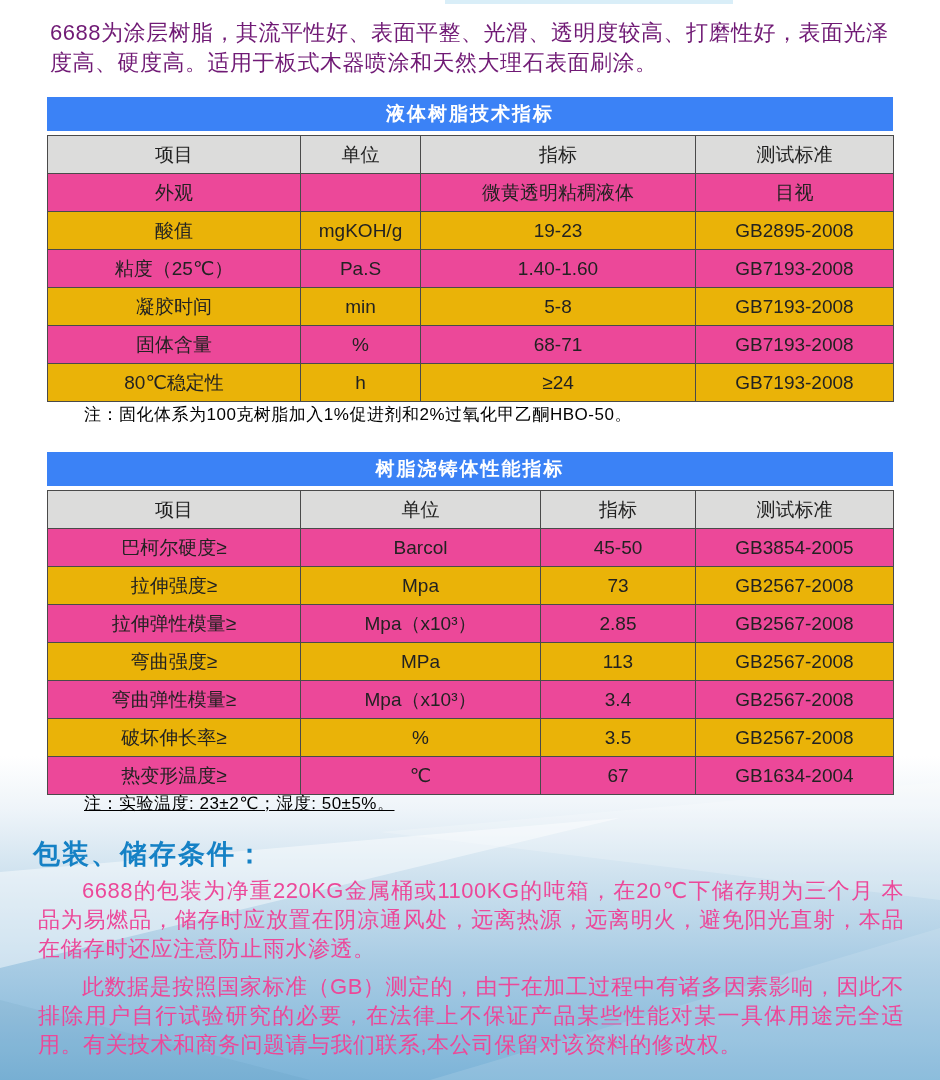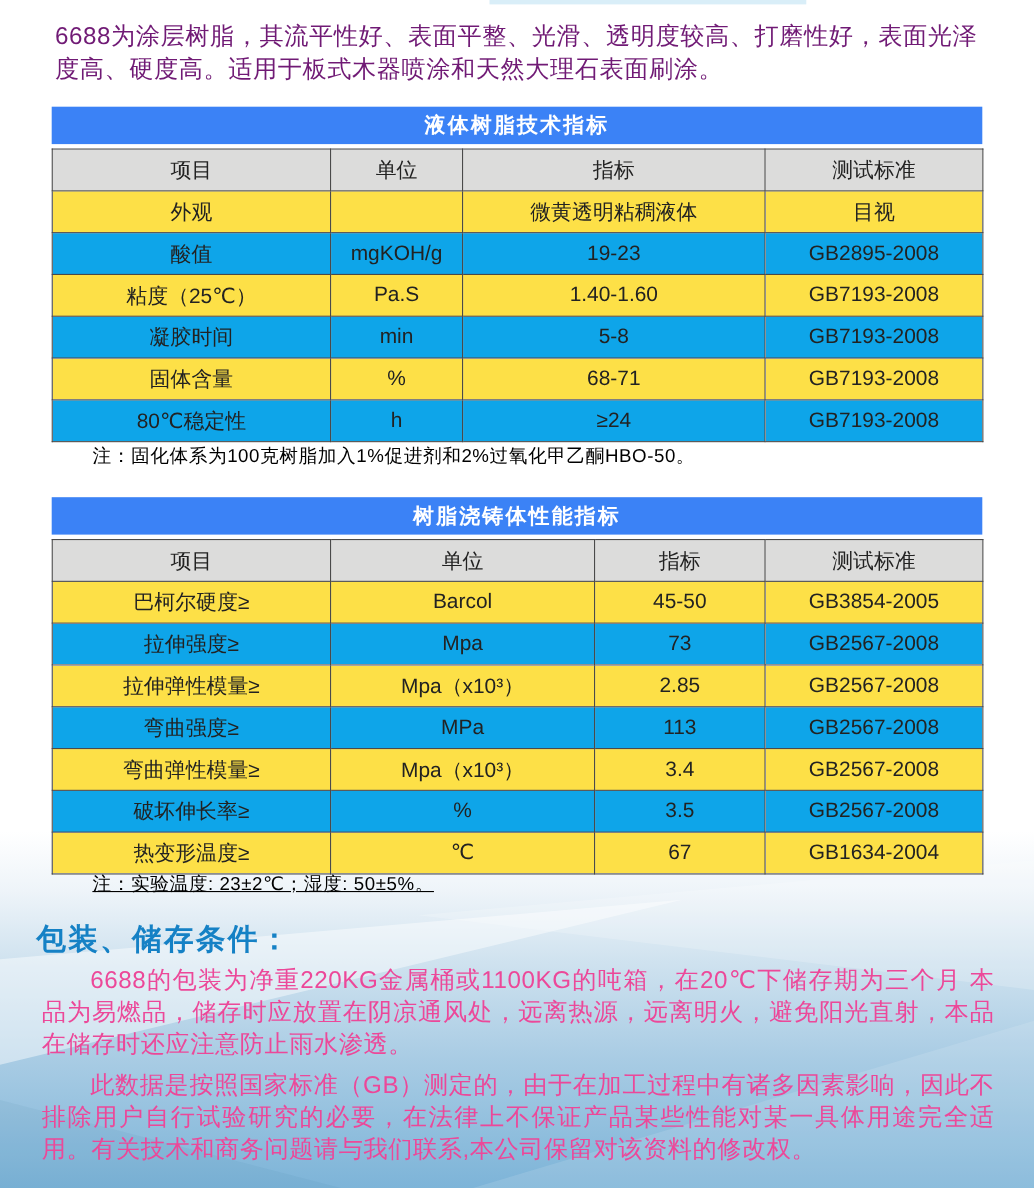--- a/index.html
+++ b/index.html
@@ -26,22 +26,22 @@
     display:flex;align-items:center;justify-content:center;
     margin-bottom:4px;font-weight:bold;
   }
   table{border-collapse:collapse;table-layout:fixed;width:846px;}
   td,th{
     border:1px solid #4a4a4a;text-align:center;vertical-align:middle;
     font-size:19px;color:#222222;height:37px;padding:0 0;
     font-weight:normal;overflow:hidden;white-space:nowrap;
   }
   tr.hdr td{background:#dcdcdb;}
-  tr.gray td{background:#0ea5e9;}
-  tr.white td{background:#fde047;}
+  tr.gray td{background:#eab308;}
+  tr.white td{background:#ec4899;}
   .note{
     position:absolute;left:47px;width:860px;
     font-size:17px;color:#000000;letter-spacing:0.5px;margin-left:37px;
   }
   .note1{top:403px;}
   .note2{top:792px;text-decoration:underline;}
   .storage-heading{
     position:absolute;left:33px;top:836px;
     font-size:27px;font-weight:bold;color:#1581c5;letter-spacing:2px;
   }

